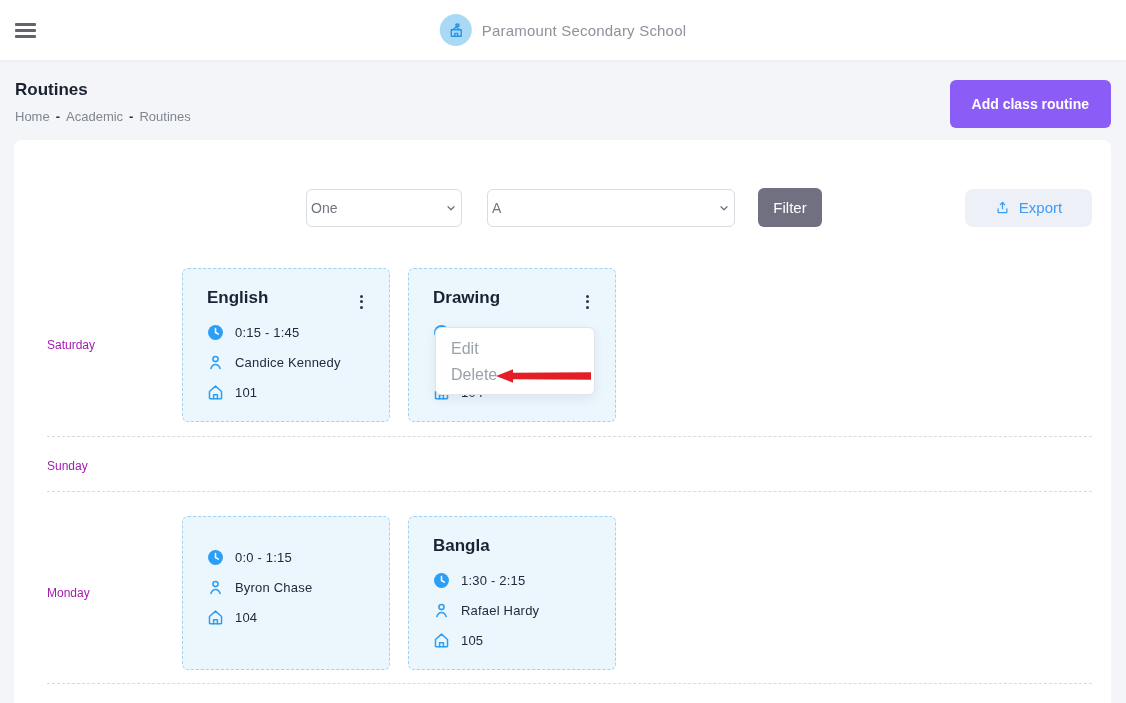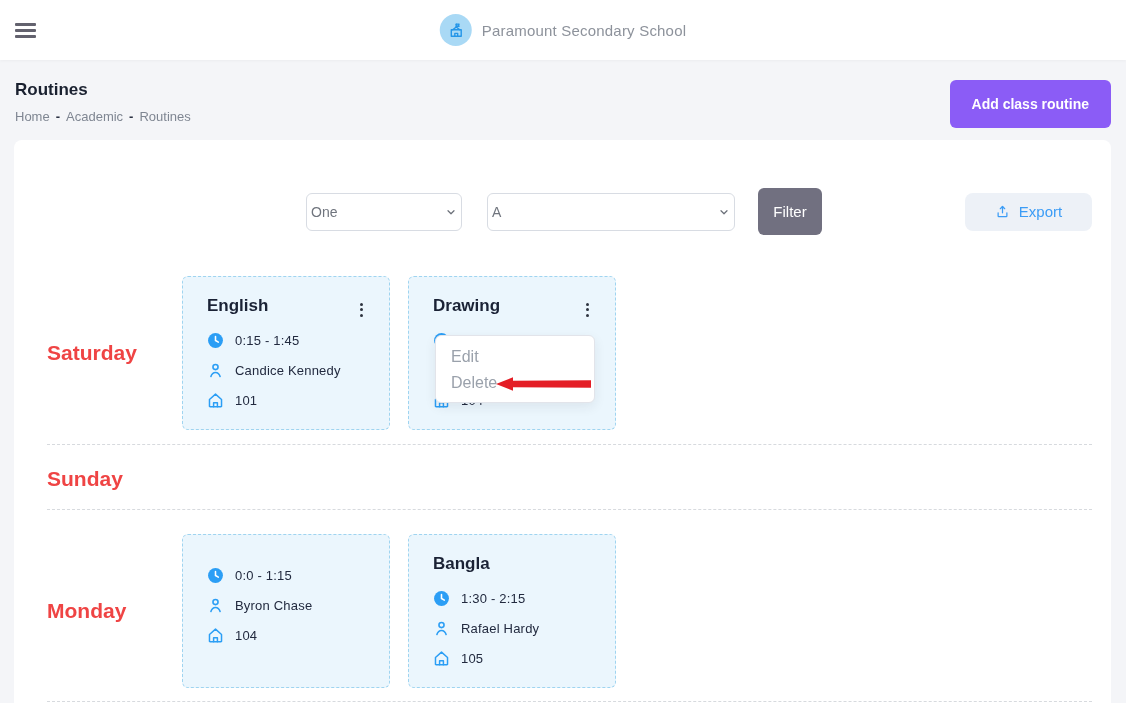--- a/index.html
+++ b/index.html
@@ -36,33 +36,33 @@
   .content-card { margin:12px 15px 0 14px; background:#fff; border-radius:8px;
     padding:48px 19px 40px 19px; min-height:600px; }
 
   .filter-row { display:flex; align-items:center; }
   .select { height:38px; border:1px solid #d8dce3; border-radius:6px; background:#fff;
     display:flex; align-items:center; padding:0 4px; font-size:14px; color:#70757e;
     cursor:pointer; }
   .select-class { width:156px; margin-left:273px; }
   .select-section { width:248px; margin-left:25px; }
   .select .chev { margin-left:auto; }
-  .btn-filter { margin-left:23px; width:64px; height:47px; background:#717080; color:#fff;
+  .btn-filter { margin-left:23px; width:64px; height:39px; background:#717080; color:#fff;
     border:none; border-radius:6px; font-size:15px; font-family:inherit; cursor:pointer; }
   .btn-export { margin-left:auto; width:127px; height:38px; background:#edf1f7; color:#3b9cf6;
     border:none; border-radius:8px; font-size:15px; font-family:inherit; cursor:pointer;
     display:flex; align-items:center; justify-content:center; gap:9px; }
 
   
   .day-row { display:flex; align-items:center; border-bottom:1px dashed #d7dade;
     margin:0 0 0 14px; }
   .row-sat { padding:41px 0 14px; }
   .row-empty { padding:22px 0 18px; }
   .row-mon { padding:24px 0 13px; }
-  .day-label { width:135px; font-size:21px; font-weight:700; color:#ef4444; }
+  .day-label { width:135px; font-size:12px; font-weight:400; color:#a21caf; }
   .day-cards { display:flex; gap:18px; }
 
   .class-card { position:relative; width:208px; height:154px; background:#ebf6fd;
     border:1.5px dashed #9fd4f0; border-radius:6px; padding:19px 22px 0 24px; }
   .card-head { display:flex; align-items:flex-start; }
   .card-title { font-size:17px; font-weight:700; color:#1a2235; }
   .kebab { margin-left:auto; margin-top:4px; padding:0 4px; cursor:pointer; }
   .kebab i { display:block; width:3px; height:3px; border-radius:50%; background:#2e3440; margin:2.5px 0; }
   .kebab.hidden { visibility:hidden; }
   .info-row { display:flex; align-items:center; gap:11px; margin-top:13px; height:17px; }

